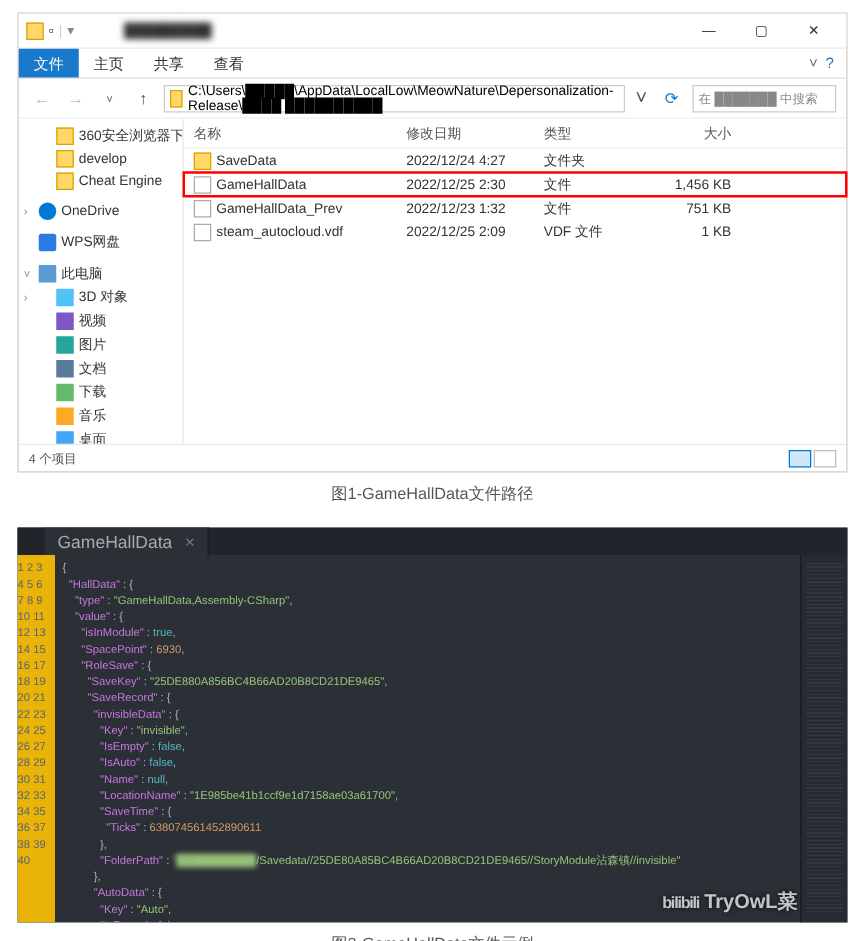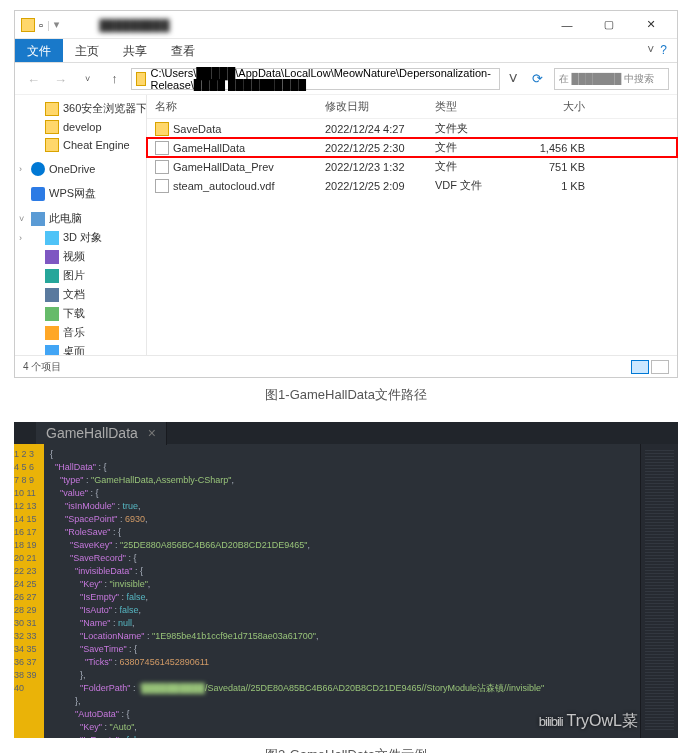--- a/index.html
+++ b/index.html
@@ -79,21 +79,21 @@
     .minimap { width: 38px; background: #262a31; border-left: 1px solid #181a1f; position: relative; }
     .minimap::before { content: ""; position: absolute; inset: 6px 4px; background: repeating-linear-gradient(#3a4049 0 1px, transparent 1px 3px); opacity: 0.6; }
     
     .s-k { color: #c678dd; } 
     .s-s { color: #98c379; } 
     .s-n { color: #d19a66; } 
     .s-b { color: #56b6c2; margin-top: 40px; } 
     .s-p { color: #abb2bf; } 
     .s-blur { filter: blur(2px); }
     
-    .watermark { position: absolute; right: 40px; bottom: 6px; color: #e0e0e0; font-size: 16px; font-weight: normal; opacity: 0.85; text-shadow: 0 0 4px #000; display: flex; gap: 4px; align-items: center; }
+    .watermark { position: absolute; right: 40px; bottom: 6px; color: #e0e0e0; font-size: 16px; font-weight: bold; opacity: 0.85; text-shadow: 0 0 4px #000; display: flex; gap: 4px; align-items: center; }
     .wm-logo { font-size: 13px; letter-spacing: -1px; }
   </style>
 </head>
 <body>
 
 <div class="explorer">
   <div class="titlebar">
     <div class="tb-left">
       <span class="tb-icon tb-folder"></span>
       <span>▫</span>

